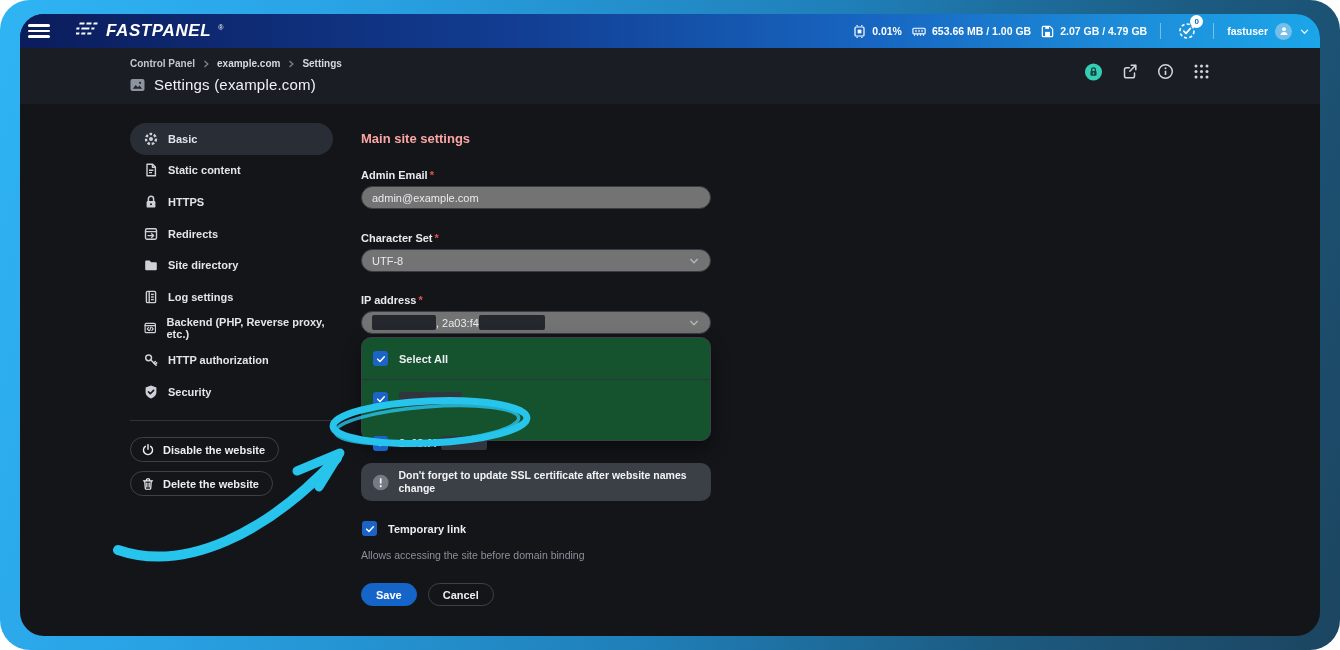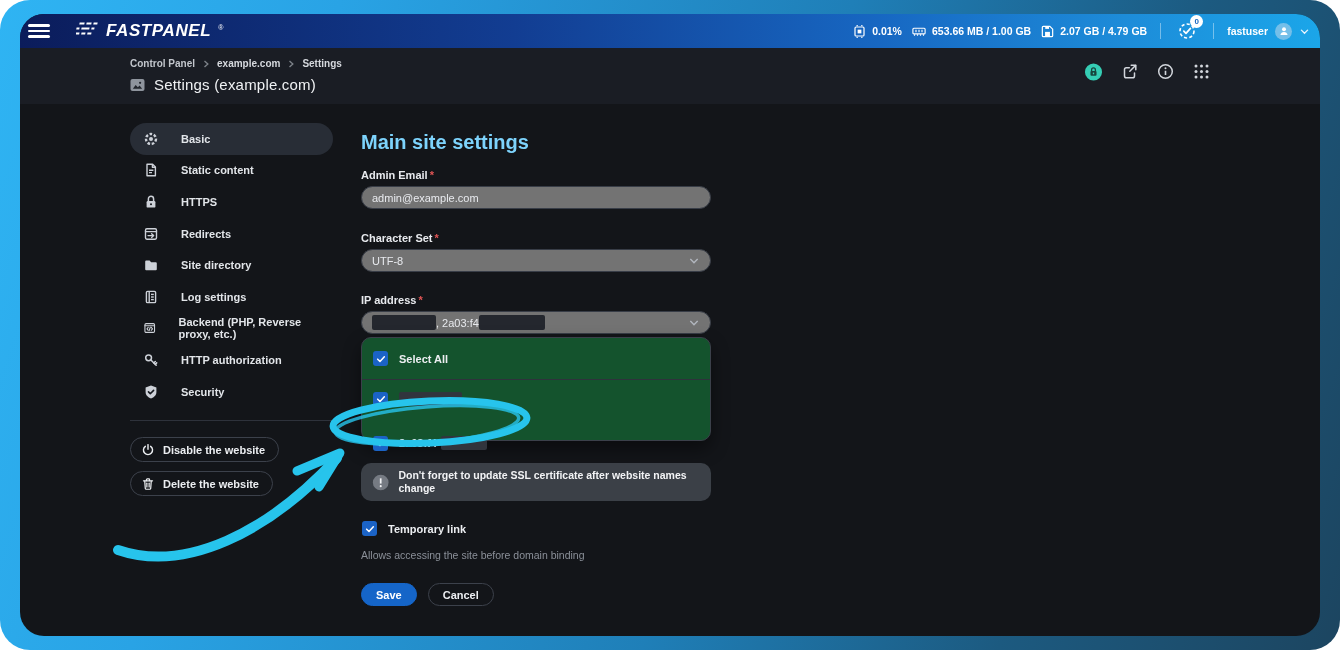--- a/index.html
+++ b/index.html
@@ -33,31 +33,31 @@
                 font-size:10px; font-weight:bold; color:#d6d9de; }
   .breadcrumb .crumb { cursor:pointer; }
   .breadcrumb .crumb.first { color:#c2c6cc; }
   .titlerow { position:absolute; left:110px; top:28px; display:flex; align-items:center; gap:9px; }
   .titlerow h1 { font-size:15px; font-weight:normal; color:#f0f2f4; letter-spacing:.2px; }
   .hactions { position:absolute; right:109px; top:14px; display:flex; align-items:center; gap:17px; }
   .hicon { width:19px; height:19px; display:flex; align-items:center; justify-content:center; cursor:pointer; }
 
   
   .sidebar { position:absolute; left:110px; top:109px; width:203px; }
-  .side-item { height:31.6px; display:flex; align-items:center; gap:22px; padding-left:13px; border-radius:17px;
+  .side-item { height:31.6px; display:flex; align-items:center; gap:9px; padding-left:13px; border-radius:17px;
                cursor:pointer; color:#e2e5e9; font-size:11px; font-weight:bold; }
   .side-item.active { background:#282d36; }
   .side-divider { height:1px; background:#2e323b; margin:13px 0 16px 0; }
   .pill-btn { height:25px; border:1px solid #3c414b; border-radius:14px; background:transparent; color:#eceef1;
               font-size:11px; font-weight:bold; display:inline-flex; align-items:center; gap:8px; padding:0 13px 0 10px;
               cursor:pointer; margin-bottom:9px; font-family:inherit; }
 
   
   .main { position:absolute; left:341px; top:0; width:352px; height:100%; }
-  .main h2 { position:absolute; top:117px; left:0; font-size:20px; font-weight:bold; color:#7dd3fc; }
+  .main h2 { position:absolute; top:117px; left:0; font-size:13px; font-weight:bold; color:#fca5a5; }
   .flabel { position:absolute; left:0; font-size:11px; font-weight:bold; color:#e8eaee; }
   .flabel .req { color:#e25555; margin-left:2px; }
   .fld { position:absolute; left:0; width:350px; height:23px; background:#737373; border:1px solid #383d47;
          border-radius:12px; color:#e8eaee; font-size:11px; display:flex; align-items:center; padding:0 10px; }
   input.fld { font-family:inherit; outline:none; }
   .selectbox { justify-content:space-between; cursor:pointer; }
   .sel-left { display:flex; align-items:center; gap:0; }
   .redact { background:#24272e; border-radius:2px; height:15px; }
   .redact.lt { background:#31353d; }
 

